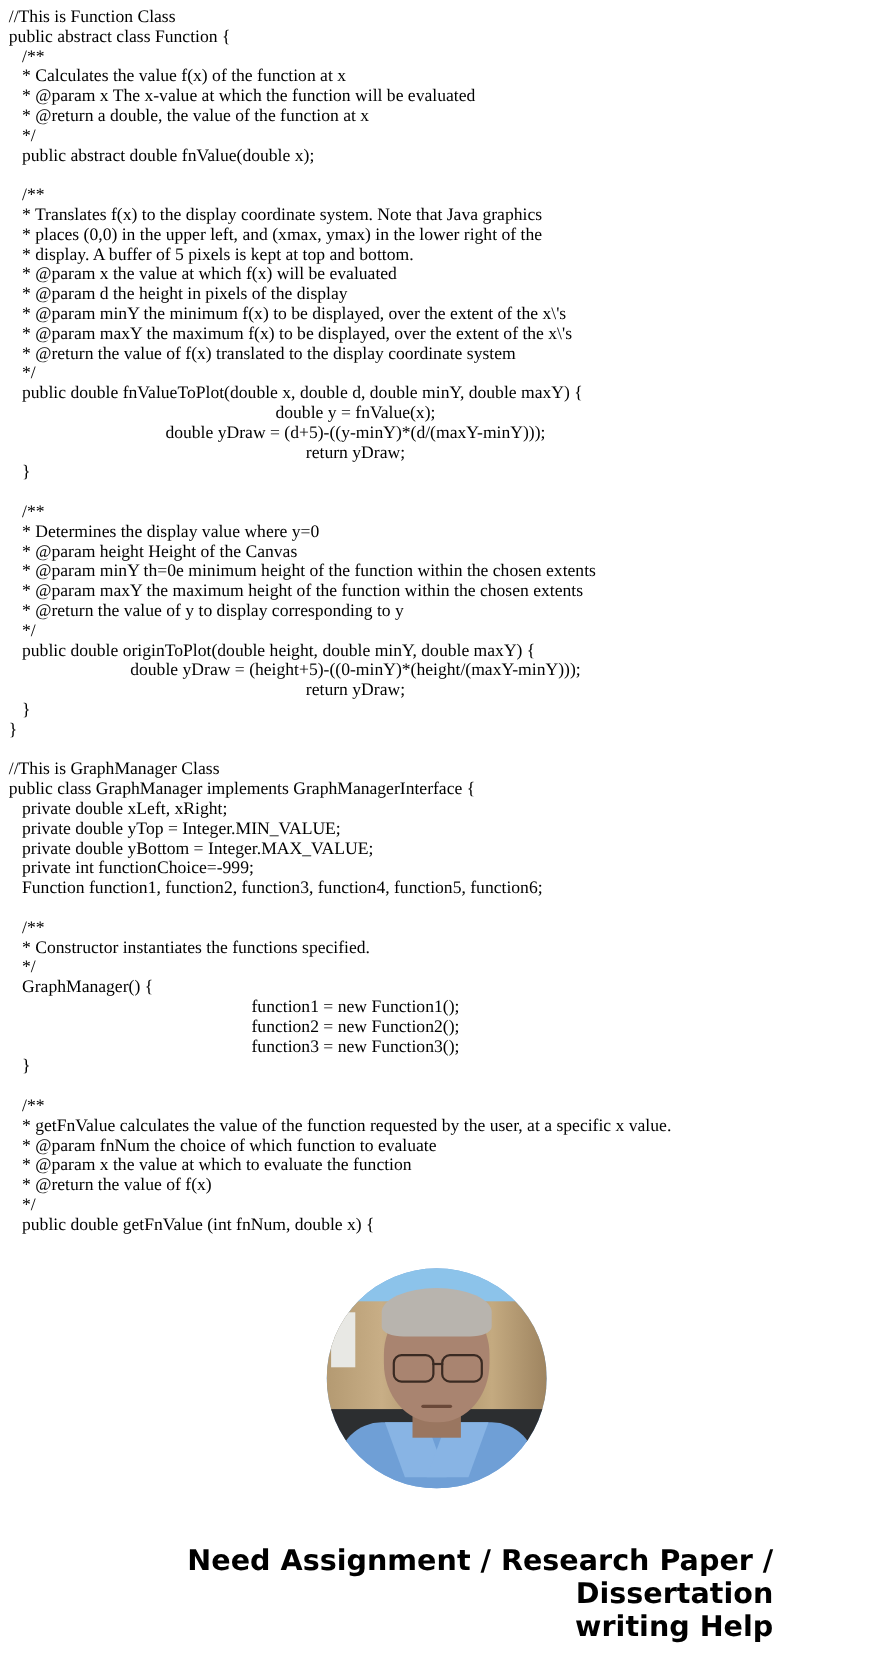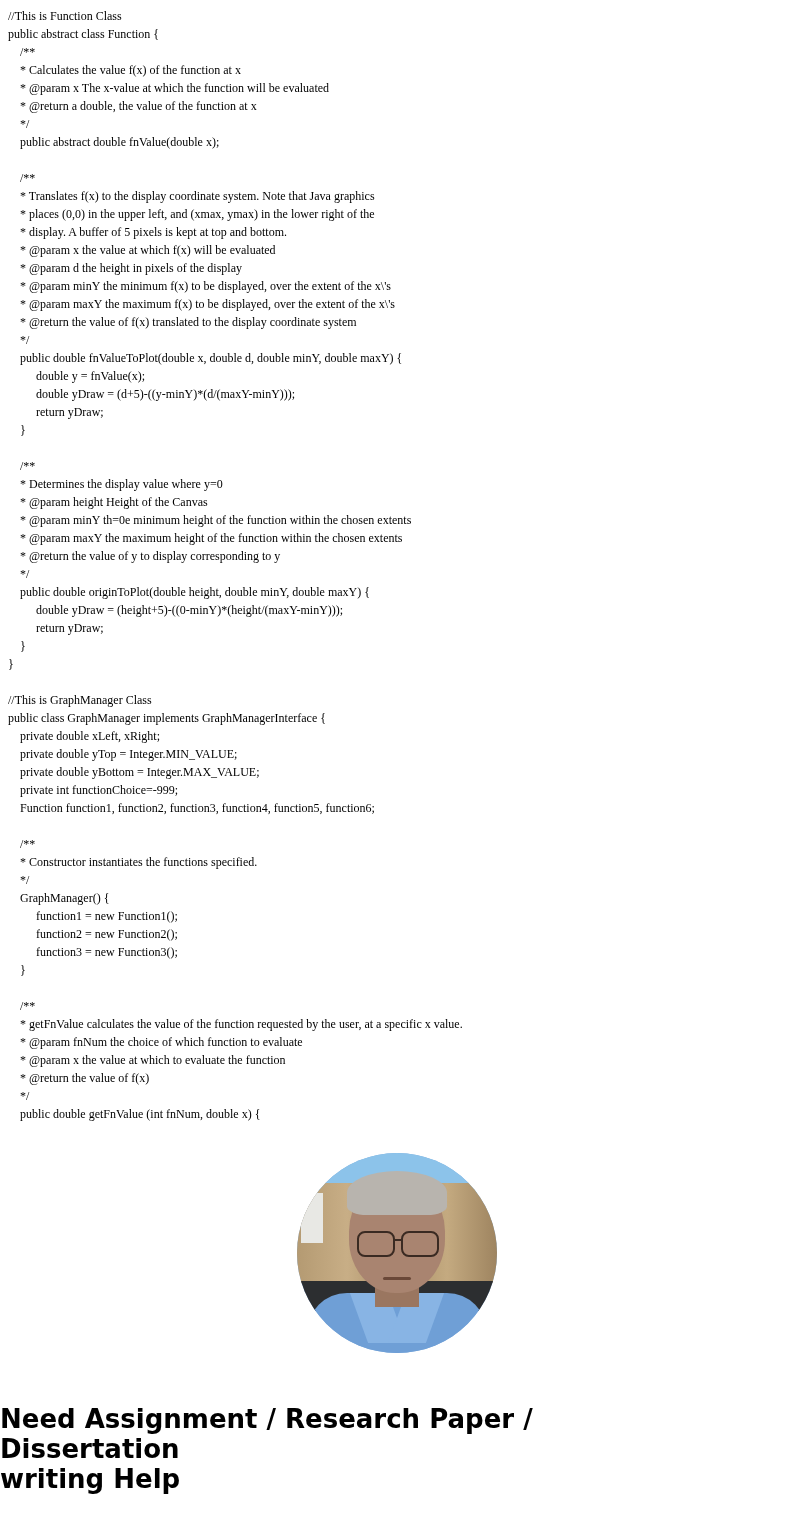--- a/index.html
+++ b/index.html
@@ -12,31 +12,31 @@
       height: 1523px;
       position: relative;
       overflow: hidden;
       color: #000000;
     }
     .code {
       position: absolute;
       left: 8px;
       top: 7px;
       font-family: "Liberation Serif", serif;
-      font-size: 12px;
+      font-size: 16px;
       line-height: 18px;
       white-space: pre;
       margin: 0;
     }
     .code .line {
       display: block;
       height: 18px;
     }
     .code .i1 { padding-left: 12px; }
-    .code .i2 { padding-left: 28px; }
+    .code .i2 { padding-left: 28px; text-align: center; }
     .avatar-wrap {
       position: absolute;
       left: 297px;
       top: 1153px;
       width: 200px;
       height: 200px;
       border-radius: 50%;
       overflow: hidden;
       background: #7aa9dc;
     }
@@ -99,21 +99,21 @@
     .avatar-mouth {
       position: absolute; left: 86px; top: 124px; width: 28px; height: 3px;
       background: #6a4838;
       border-radius: 2px;
     }
     .promo {
       position: absolute;
       left: 0;
       top: 1404px;
       width: 703px;
-      text-align: left;
+      text-align: right;
       font-family: "DejaVu Sans", sans-serif;
       font-weight: bold;
       font-size: 26px;
       line-height: 30px;
       color: #000000;
     }
     .promo span { display: block; }
   </style>
 </head>
 <body>

